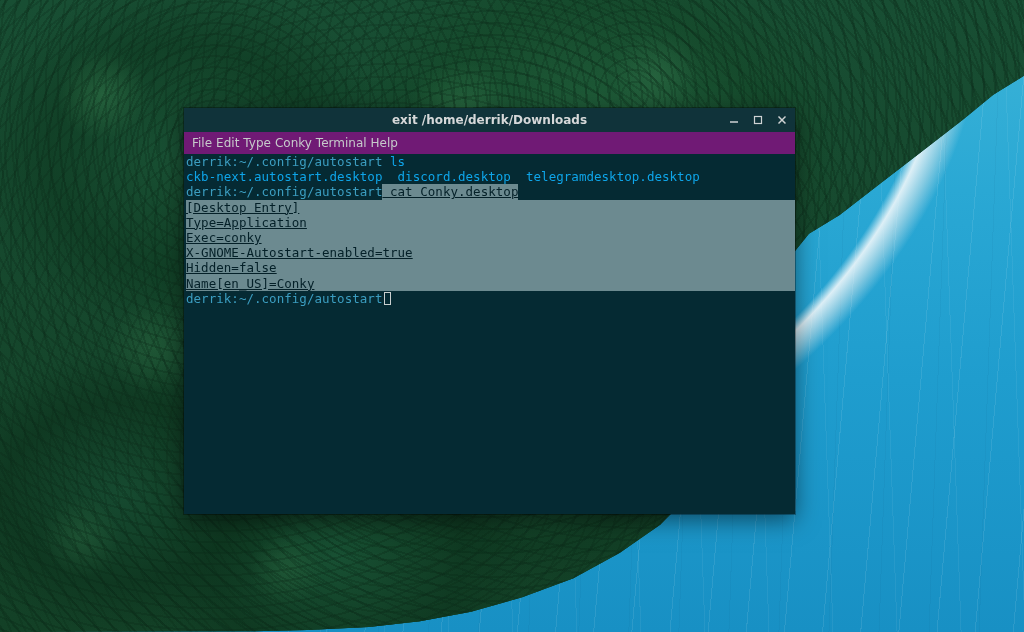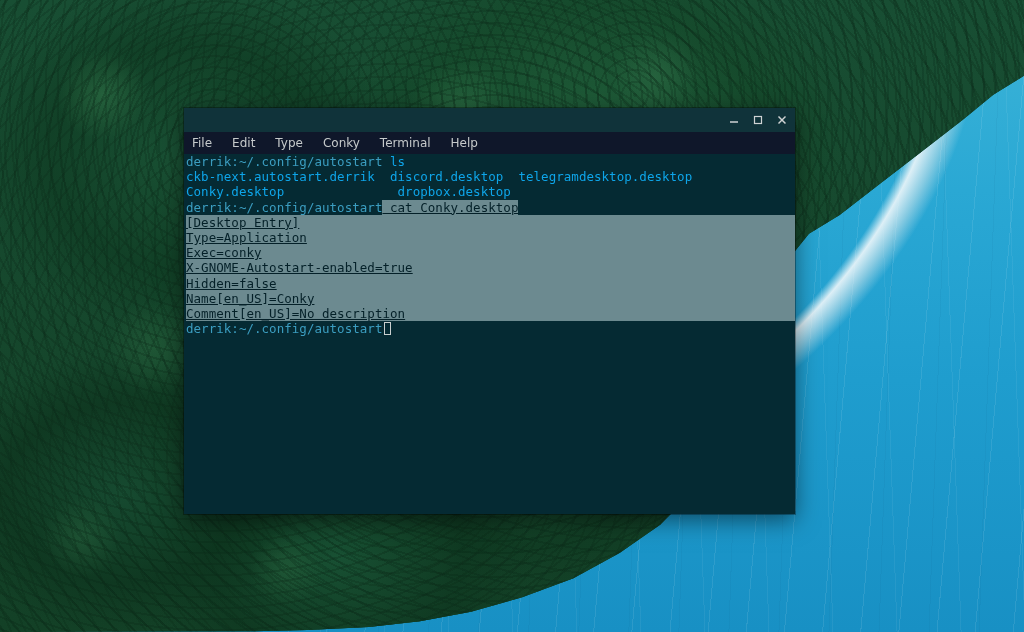--- a/index.html
+++ b/index.html
@@ -136,24 +136,24 @@
       height: 14px;
       display: flex;
       align-items: center;
       justify-content: center;
       color: #cfd3d4;
       cursor: pointer;
     }
     .win-btn svg { display: block; }
     .menu-bar {
       height: 22px;
-      background: #0f172a;
-      display: flex;
-      align-items: center;
-      gap: 20px;
+      background: #701a75;
+      display: flex;
+      align-items: center;
+      gap: 4px;
       padding-left: 8px;
       color: #c6cacb;
       font-size: 12px;
     }
     .menu-item { cursor: pointer; }
     .terminal-body {
       flex: 1;
       background: #052a33;
       font-family: "DejaVu Sans Mono","Liberation Mono",monospace;
       font-size: 12.5px;
@@ -184,20 +184,21 @@
   </style>
 </head>
 <body>
 
 <div class="ocean"></div>
 <div class="shore"></div>
 <div class="wallpaper"></div>
 
 <div class="terminal-window">
   <div class="title-bar">
+    <span>exit /home/derrik/Downloads</span>
     <div class="window-controls">
       <span class="win-btn">
         <svg width="10" height="10" viewBox="0 0 10 10">
             <line x1="1" y1="7" x2="9" y2="7" stroke="currentColor" stroke-width="1.5"></line>
           </svg>
       </span>
       <span class="win-btn">
         <svg width="10" height="10" viewBox="0 0 10 10">
             <rect x="1.5" y="1.5" width="7" height="7" fill="none" stroke="currentColor" stroke-width="1.2"></rect>
           </svg>
@@ -213,25 +214,23 @@
   <div class="menu-bar">
     <span class="menu-item">File</span>
     <span class="menu-item">Edit</span>
     <span class="menu-item">Type</span>
     <span class="menu-item">Conky</span>
     <span class="menu-item">Terminal</span>
     <span class="menu-item">Help</span>
   </div>
   <div class="terminal-body">
     <div class="term-line"><span class="prompt">derrik:~/.config/autostart</span><span class="cmd"> ls</span></div>
-    <div class="term-line"><span class="cmd">ckb-next.autostart.derrik  discord.desktop  telegramdesktop.desktop</span></div>
-    <div class="term-line"><span class="cmd">Conky.desktop               dropbox.desktop</span></div>
+    <div class="term-line"><span class="cmd">ckb-next.autostart.desktop  discord.desktop  telegramdesktop.desktop</span></div>
     <div class="term-line"><span class="prompt">derrik:~/.config/autostart</span><span class="sel"> cat Conky.desktop</span></div>
     <div class="term-line"><span class="sel sel-pad">[Desktop Entry]</span></div>
     <div class="term-line"><span class="sel sel-pad">Type=Application</span></div>
     <div class="term-line"><span class="sel sel-pad">Exec=conky</span></div>
     <div class="term-line"><span class="sel sel-pad">X-GNOME-Autostart-enabled=true</span></div>
     <div class="term-line"><span class="sel sel-pad">Hidden=false</span></div>
     <div class="term-line"><span class="sel sel-pad">Name[en_US]=Conky</span></div>
-    <div class="term-line"><span class="sel sel-pad">Comment[en_US]=No description</span></div>
     <div class="term-line"><span class="prompt">derrik:~/.config/autostart</span><span class="cursor"></span></div>
   </div>
 </div>
 
 </body></html>

